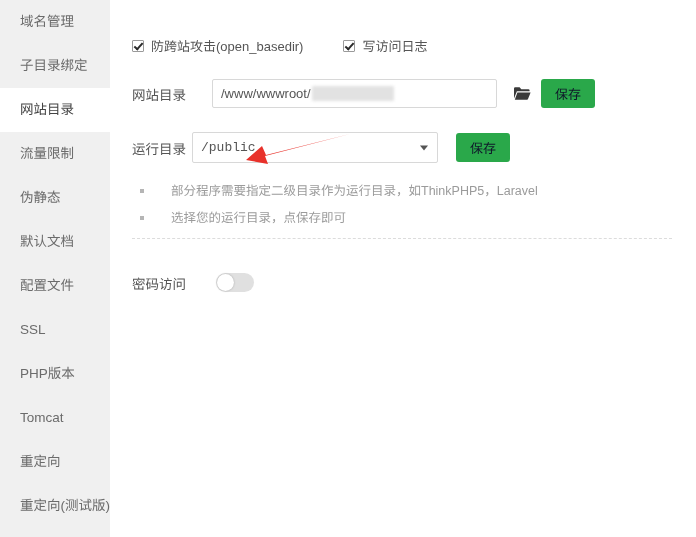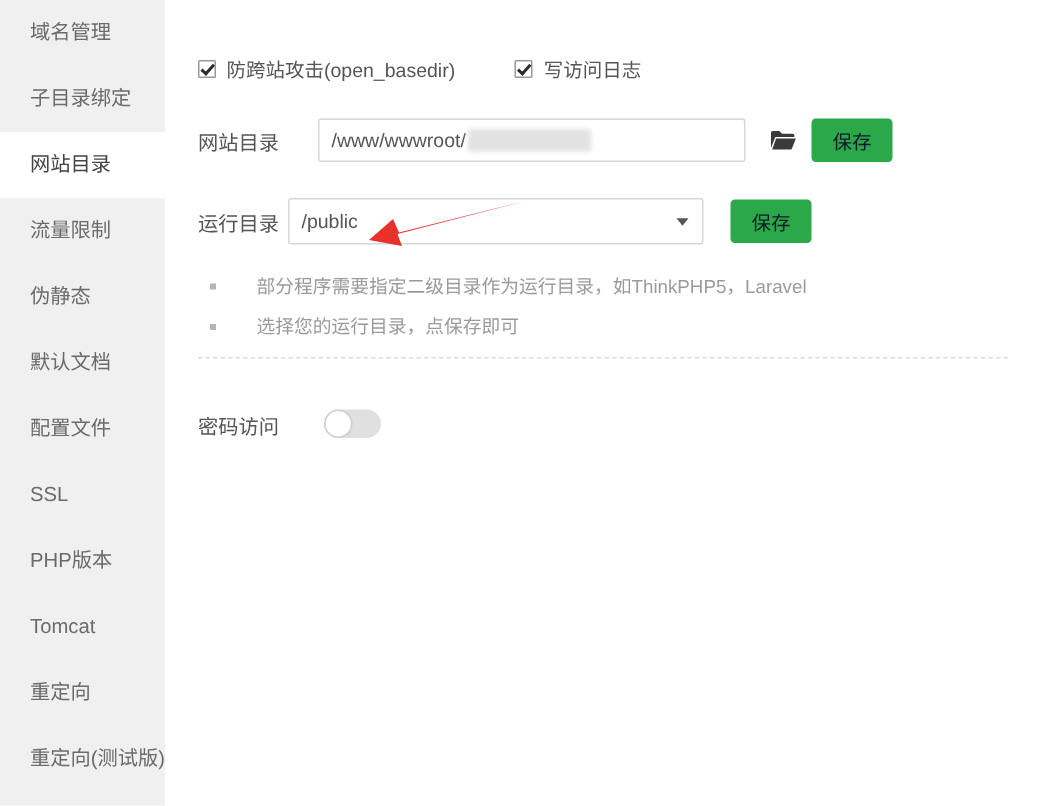--- a/index.html
+++ b/index.html
@@ -155,33 +155,34 @@
     border: none;
     border-radius: 3px;
     height: 29px;
     padding: 0 14px;
     cursor: pointer;
     font-family: "Liberation Sans", "DejaVu Sans", sans-serif;
     white-space: nowrap;
   }
 
   .select-field {
-    width: 277px;
+    width: 246px;
     height: 31px;
     border: 1px solid #d8d8d8;
     background: #ffffff;
     border-radius: 2px;
     display: flex;
     align-items: center;
     padding: 0 8px;
     box-sizing: border-box;
     font-size: 13px;
     color: #555555;
     position: relative;
     cursor: pointer;
+    font-family: Liberation Mono, monospace;
   }
   .caret {
     position: absolute;
     right: 9px;
     top: 50%;
     transform: translateY(-50%);
     width: 0;
     height: 0;
     border-left: 4px solid transparent;
     border-right: 4px solid transparent;

